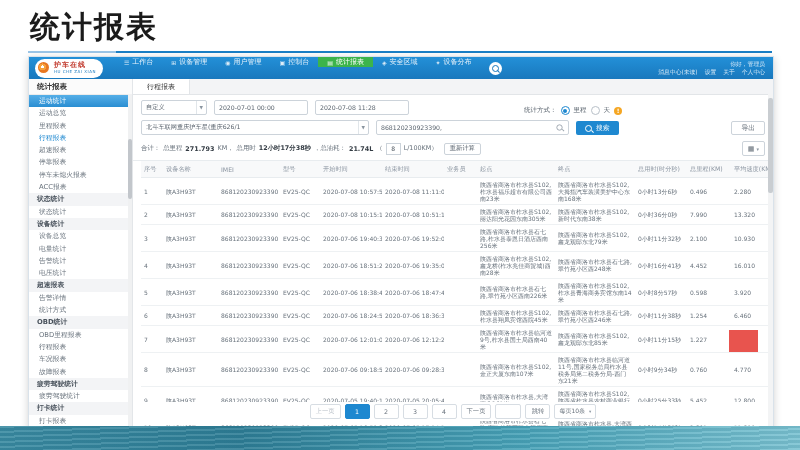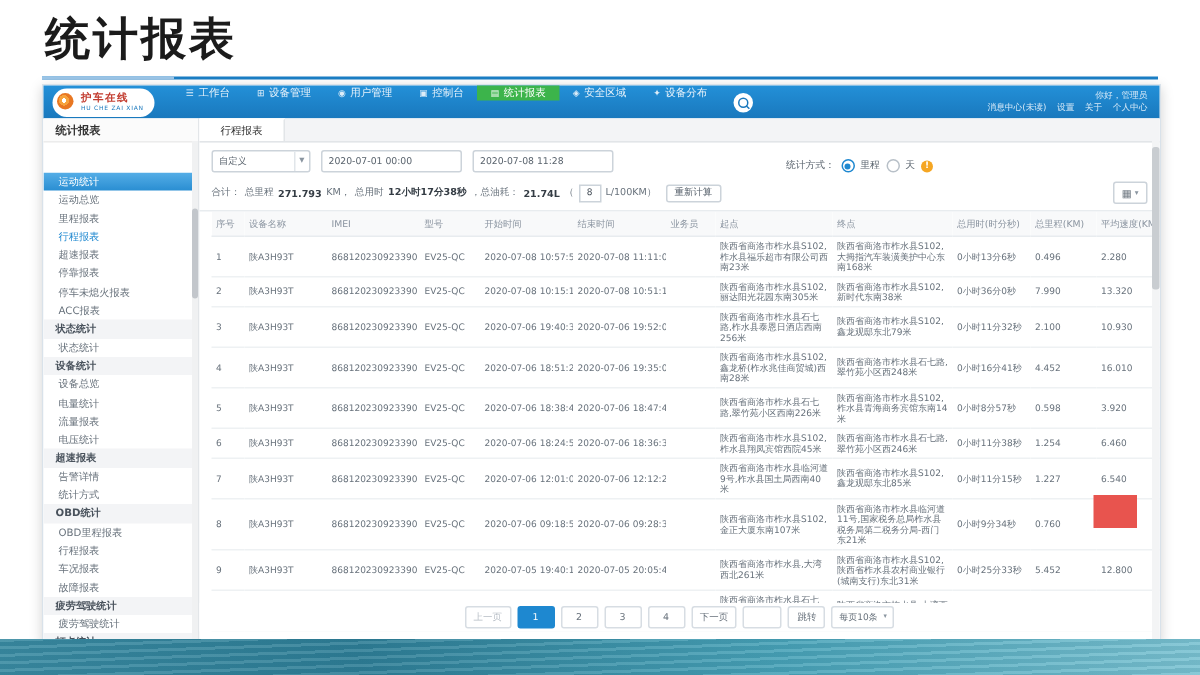--- a/index.html
+++ b/index.html
@@ -33,21 +33,21 @@
   .mag::after{content:"";position:absolute;width:3px;height:1px;background:#1978bd;transform:rotate(45deg);right:-2.5px;bottom:-1px;}
   .mag.white{border-color:#fff;} .mag.white::after{background:#fff;}
   .mag.gray{border-color:#98a2ac;transform:scale(.9);} .mag.gray::after{background:#98a2ac;}
   .nav-right{margin-left:auto;text-align:right;color:#d8eaf8;font-size:5.8px;line-height:8px;padding-right:2px;white-space:nowrap;}
   .nav-right .links span{margin-left:7px;cursor:pointer;}
   
   .app-body{flex:1;display:flex;min-height:0;}
   .sidebar{width:103px;flex:0 0 103px;border-right:1px solid #e3e6e9;display:flex;flex-direction:column;position:relative;background:#fff;}
   .sidebar-title{height:15px;line-height:15px;padding-left:8px;font-size:7.5px;font-weight:bold;color:#333;
                  border-bottom:1px solid #ececec;background:#fbfbfb;}
-  .sidebar-list{flex:1;overflow:hidden;margin-top:20px;}
+  .sidebar-list{flex:1;overflow:hidden;}
   .side-item{height:12.3px;line-height:12.3px;padding-left:10px;font-size:6.8px;color:#68727c;cursor:pointer;white-space:nowrap;overflow:hidden;}
   .side-item.section{background:#f3f4f6;color:#49525c;font-weight:bold;padding-left:8px;}
   .side-item.selected{background:linear-gradient(180deg,#55aee7,#2a8ed2);color:#fff;}
   .side-item.current{color:#1e88d0;}
   .side-scroll{position:absolute;right:0;top:15px;bottom:0;width:4px;background:#f0f1f2;}
   .side-thumb{width:4px;height:60px;background:#c2c6cb;border-radius:2px;margin-top:45px;}
   
   .content{flex:1;display:flex;flex-direction:column;min-width:0;position:relative;background:#fff;}
   .tabbar{flex:0 0 15px;height:15px;background:#f3f4f6;border-bottom:1px solid #e2e5e8;display:flex;}
   .tab{background:#fff;border-right:1px solid #e2e5e8;padding:0 14px;font-size:7px;color:#333;line-height:14px;border-top:1px solid #fff;cursor:pointer;}
@@ -162,21 +162,21 @@
           <div class="side-item current">行程报表</div>
           <div class="side-item item">超速报表</div>
           <div class="side-item item">停靠报表</div>
           <div class="side-item item">停车未熄火报表</div>
           <div class="side-item item">ACC报表</div>
           <div class="side-item section">状态统计</div>
           <div class="side-item item">状态统计</div>
           <div class="side-item section">设备统计</div>
           <div class="side-item item">设备总览</div>
           <div class="side-item item">电量统计</div>
-          <div class="side-item item">流量报表</div>
+          <div class="side-item item">告警统计</div>
           <div class="side-item item">电压统计</div>
           <div class="side-item section">超速报表</div>
           <div class="side-item item">告警详情</div>
           <div class="side-item item">统计方式</div>
           <div class="side-item section">OBD统计</div>
           <div class="side-item item">OBD里程报表</div>
           <div class="side-item item">行程报表</div>
           <div class="side-item item">车况报表</div>
           <div class="side-item item">故障报表</div>
           <div class="side-item section">疲劳驾驶统计</div>
@@ -203,20 +203,35 @@
           <div class="inputbox w-date">2020-07-01 00:00</div>
           <div class="inputbox w-date">2020-07-08 11:28</div>
           <div class="radio-group">
             <span>统计方式：</span>
             <span class="radio checked"></span>
             <span>里程</span>
             <span class="radio"></span>
             <span>天</span>
             <span class="warn">!</span>
           </div>
+        </div>
+        <div class="frow">
+          <div class="select w-device">
+            <span class="ellip">北斗车联网重庆护车星(重庆626/1</span>
+            <span class="caret">▼</span>
+          </div>
+          <div class="inputbox w-imei">
+            <span class="ellip">868120230923390,</span>
+            <span class="mag gray"></span>
+          </div>
+          <button class="btn-search">
+            <span class="mag white"></span>
+            <span>搜索</span>
+          </button>
+          <button class="btn-export">导出</button>
         </div>
       </div>
 
       <div class="summary">
         <span>合计：</span>
         <span>总里程</span>
         <b>271.793</b>
         <span>KM，</span>
         <span>总用时</span>
         <b>12小时17分38秒</b>

